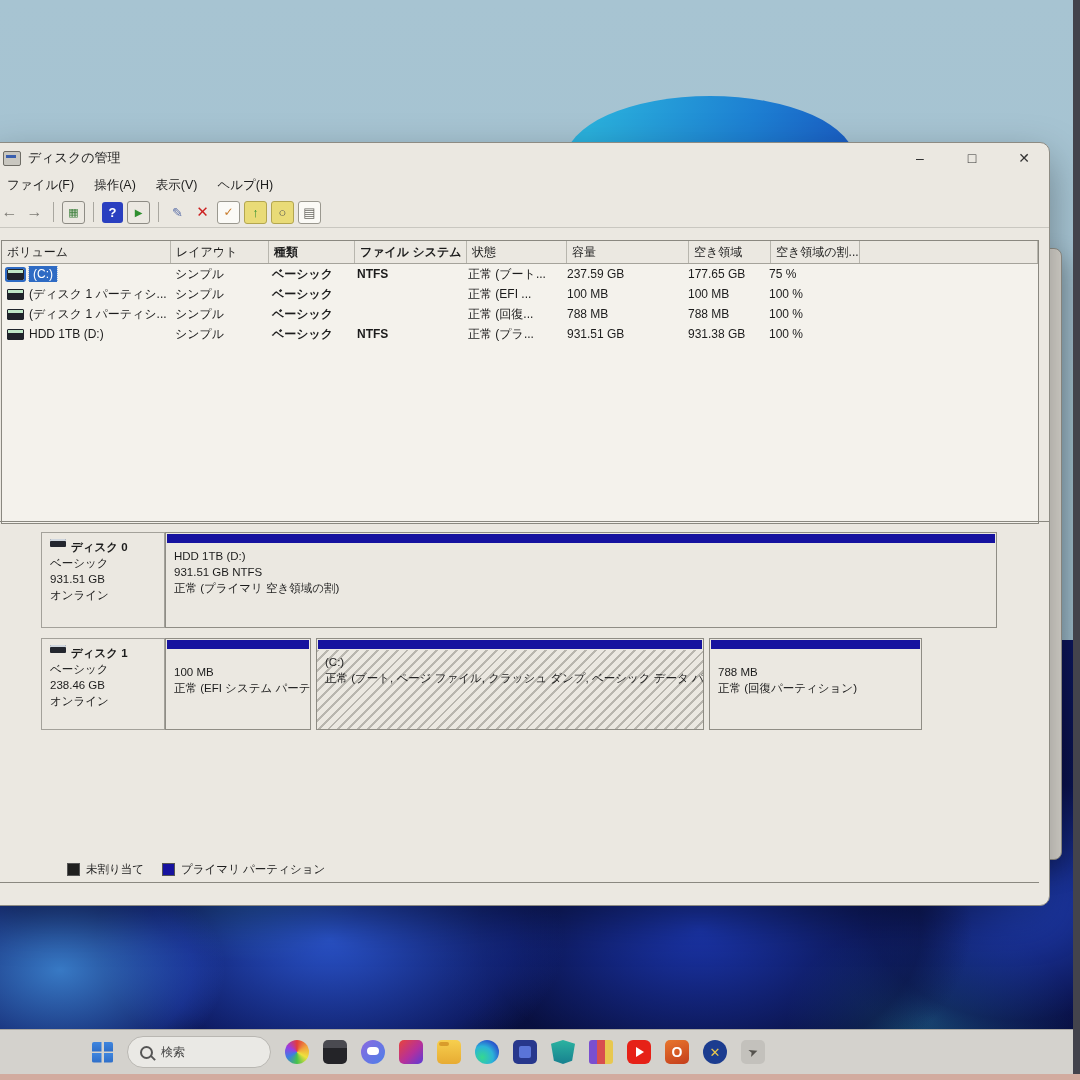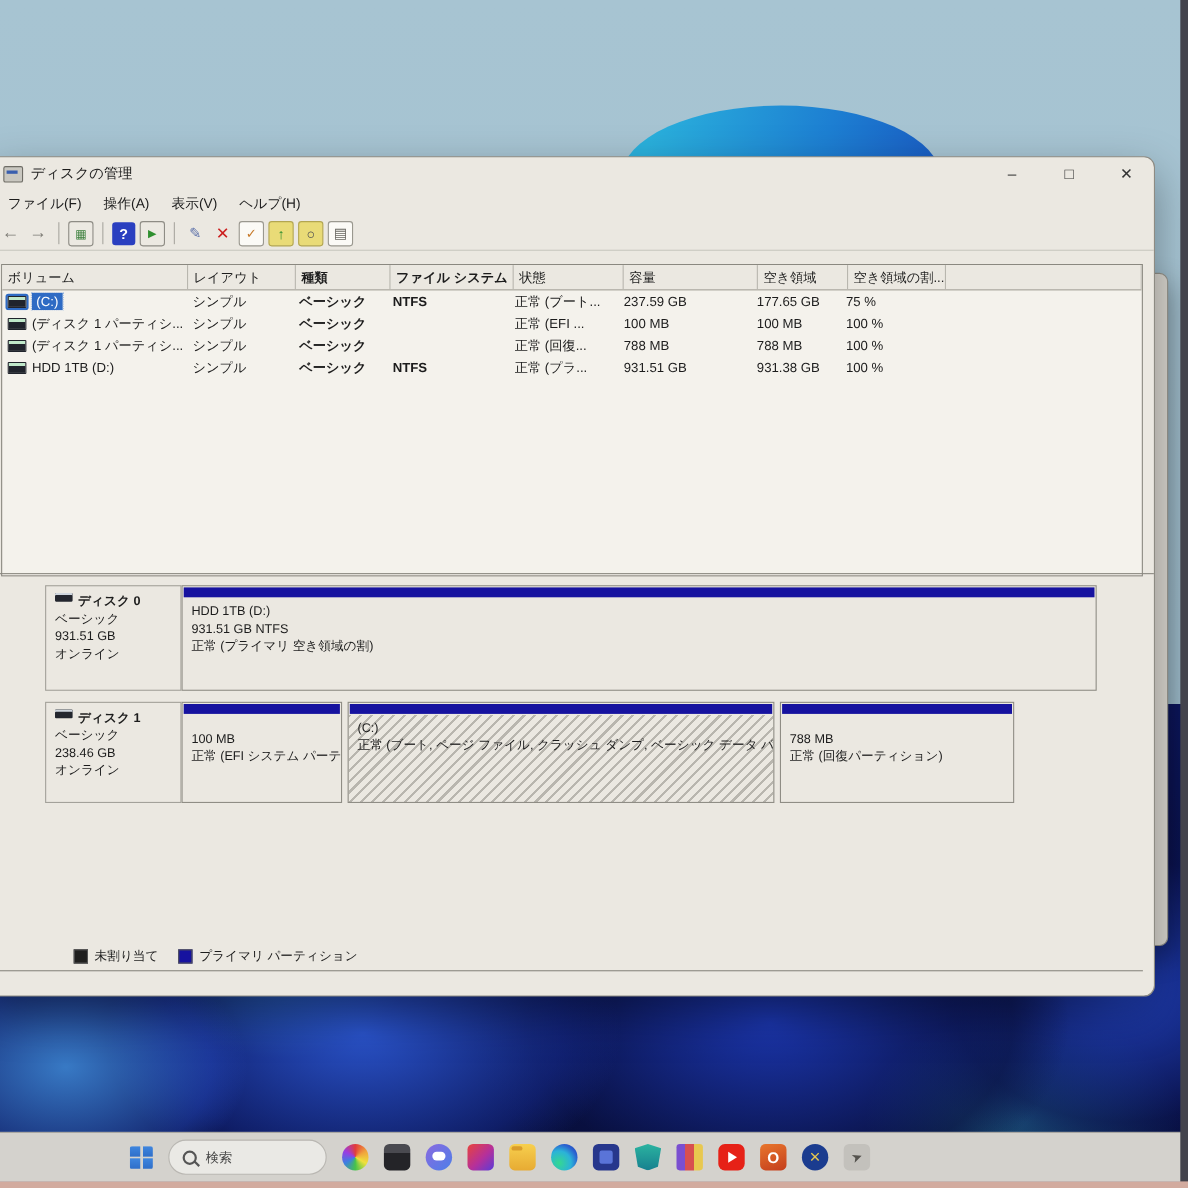--- a/index.html
+++ b/index.html
@@ -96,21 +96,21 @@
   .legend{position:absolute;left:0;right:10px;bottom:22px;height:26px;display:flex;align-items:center;
     gap:18px;padding-left:74px;border-bottom:1px solid #8a8880;font-size:11.5px;}
   .lg{display:flex;align-items:center;gap:6px;}
   .sq{width:11px;height:11px;border:1px solid #555;}
   .sq-black{background:#1f1f1e;}
   .sq-blue{background:#16129f;}
 
   
   .taskbar{position:absolute;left:0;bottom:6px;width:1080px;height:44px;background:#d4d2cd;
     border-top:1px solid #a9a7a2;display:flex;align-items:center;}
-  .tb-inner{display:flex;align-items:center;gap:14px;margin-left:118px;}
+  .tb-inner{display:flex;align-items:center;gap:14px;margin-left:92px;}
   .ti{width:24px;height:24px;border-radius:5px;flex:none;position:relative;}
   .ti-start{width:21px;height:21px;border-radius:2px;background:
     linear-gradient(#3f86df,#2f6fc9) 0 0/9.5px 9.5px no-repeat,
     linear-gradient(#3f86df,#2f6fc9) 11.5px 0/9.5px 9.5px no-repeat,
     linear-gradient(#3f86df,#2f6fc9) 0 11.5px/9.5px 9.5px no-repeat,
     linear-gradient(#3f86df,#2f6fc9) 11.5px 11.5px/9.5px 9.5px no-repeat;}
   .search-pill{height:30px;width:118px;border-radius:16px;background:rgba(252,252,250,.55);
     border:1px solid #b9b7b2;display:flex;align-items:center;gap:8px;padding:0 12px;color:#454545;font-size:12px;}
   .mag{width:9px;height:9px;border:2px solid #555;border-radius:50%;position:relative;flex:none;}
   .mag::after{content:"";position:absolute;width:2px;height:6px;background:#555;

